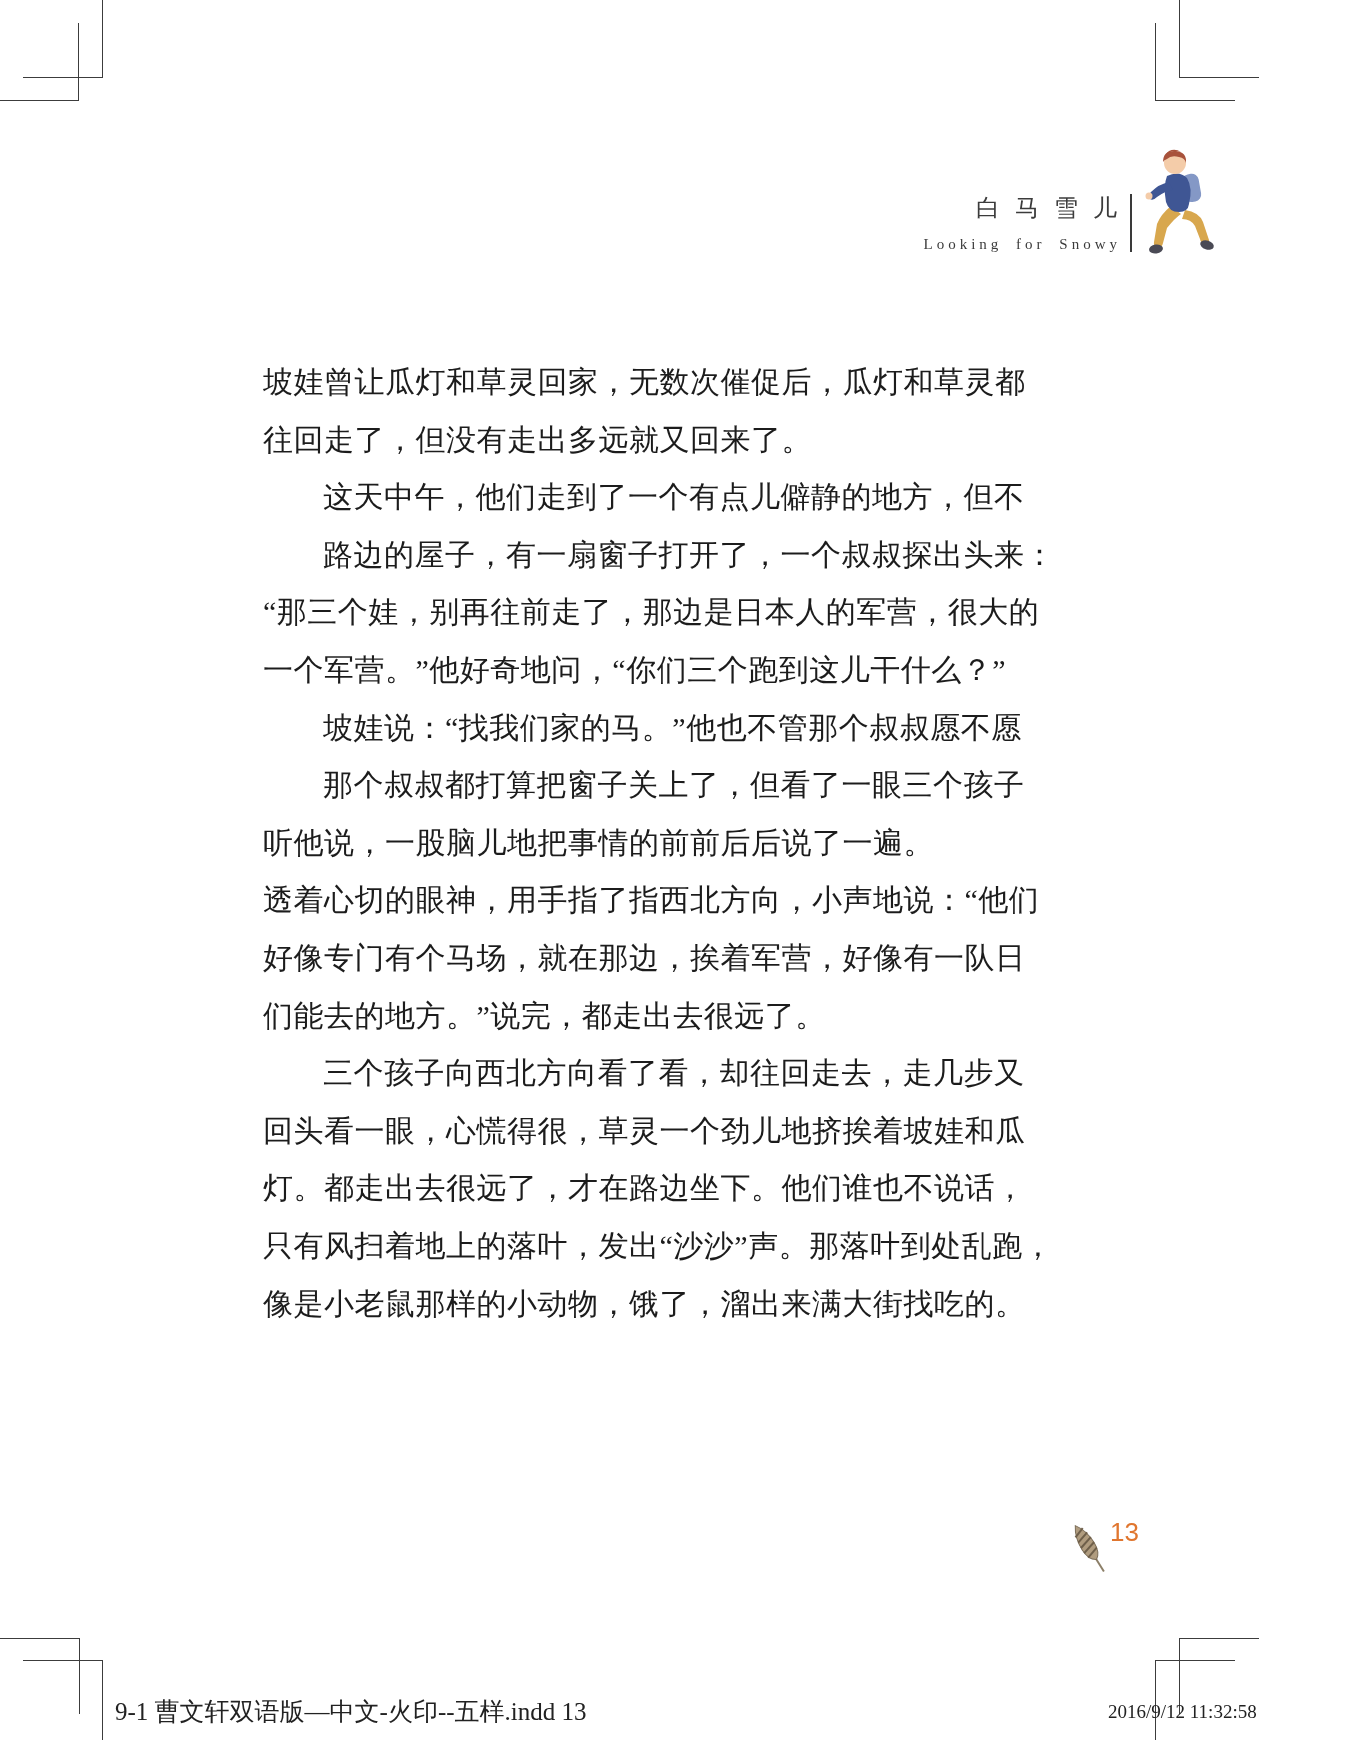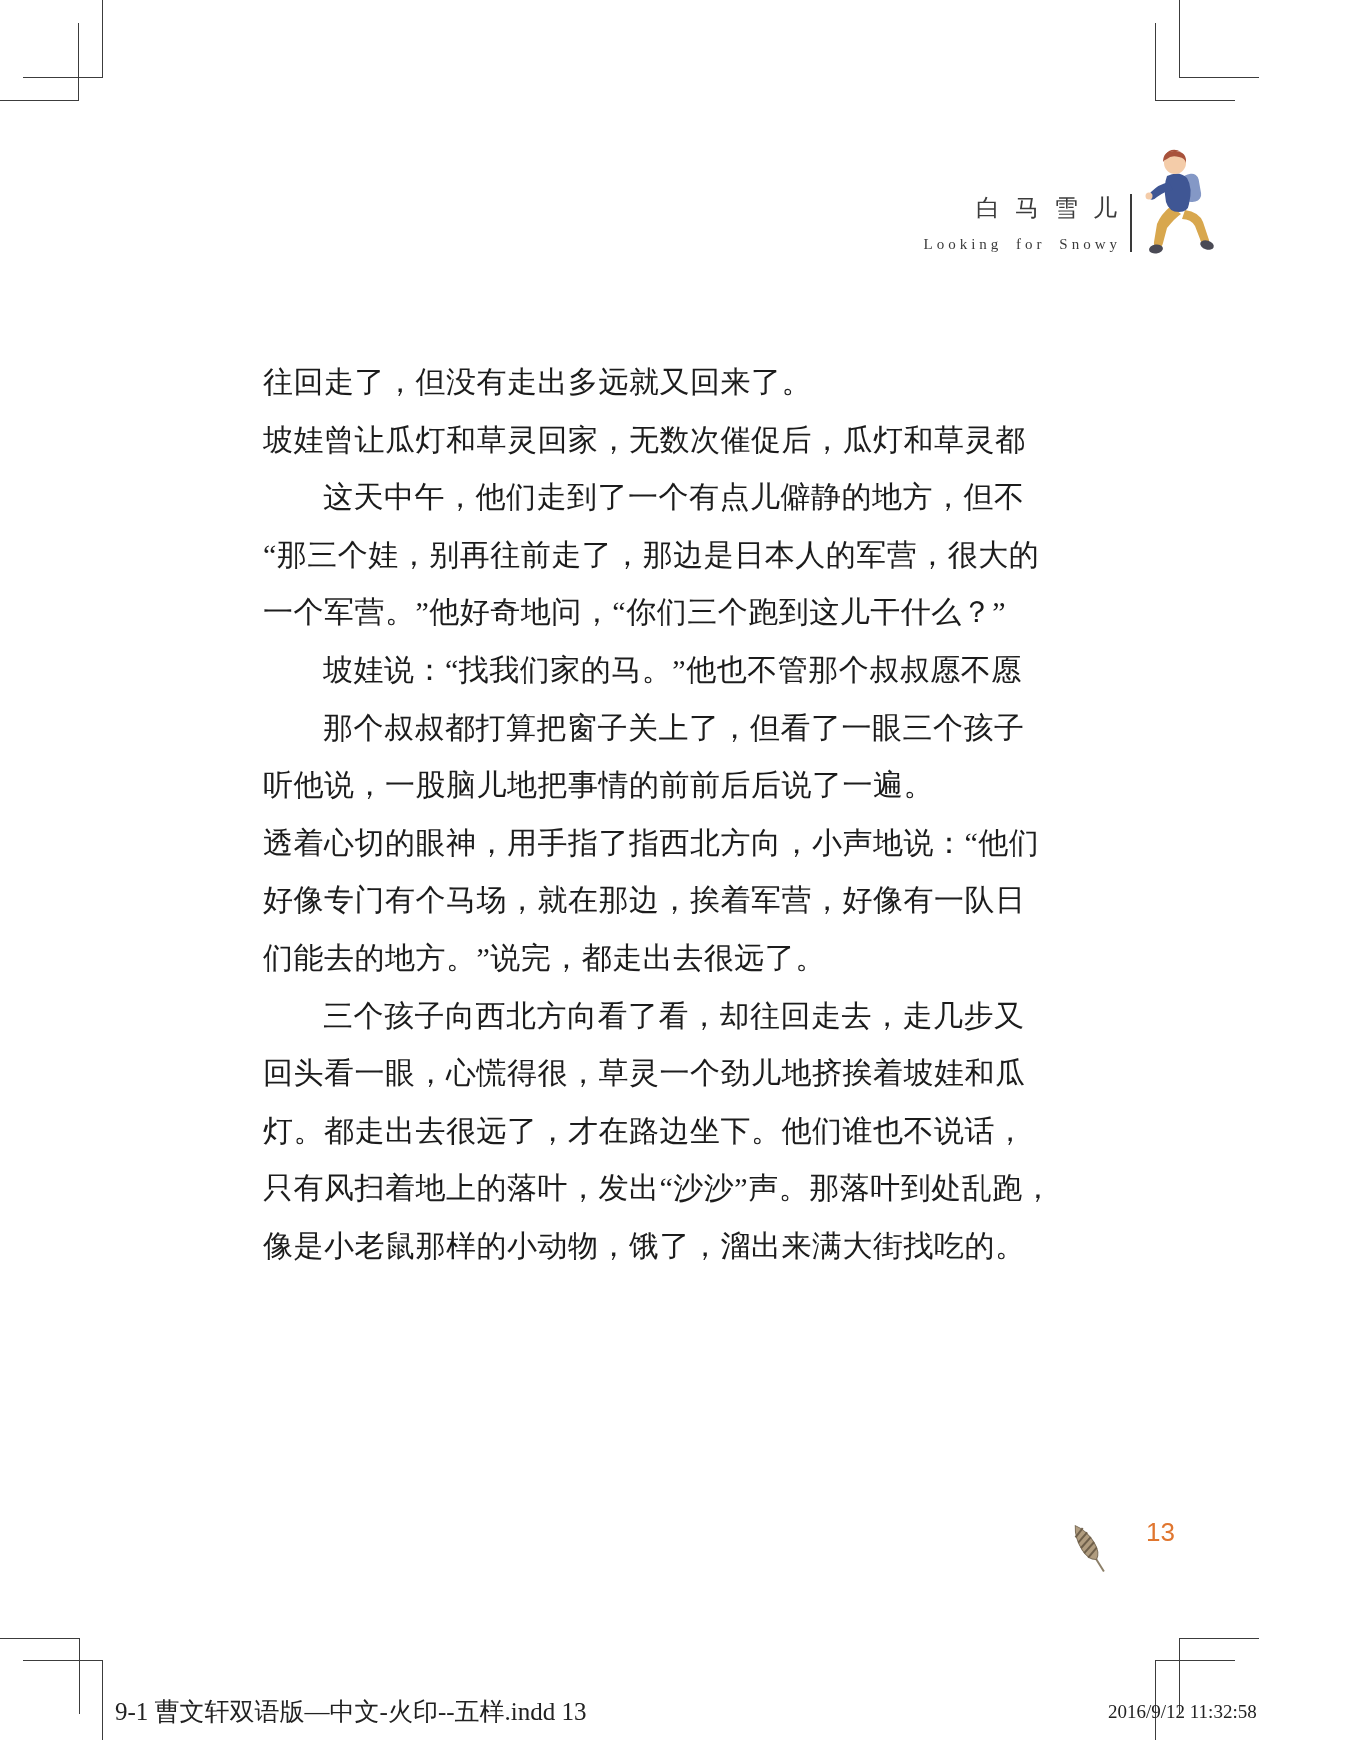--- a/index.html
+++ b/index.html
@@ -148,23 +148,24 @@
 
     <path d="M28,34 Q18,36 10,44 Q6,48 9,51 Q12,53 16,49 Q24,43 32,42 Z" fill="#3f5694"></path>
     <circle cx="8" cy="48" r="3.5" fill="#f4cca9"></circle>
 
     <circle cx="34" cy="15" r="11" fill="#f4cca9"></circle>
     <path d="M22,14 Q22,2 35,3 Q46,4 45,15 Q44,10 38,9 Q30,7 26,11 Q23,12 22,14 Z" fill="#a8523b"></path>
     <path d="M24,8 Q30,1 40,4 Q34,0 28,3 Q25,5 24,8 Z" fill="#a8523b"></path>
   </svg>
 
   <div class="body-text">
+      <div class="text-line">坡娃曾让瓜灯和草灵回家，无数次催促后，瓜灯和草灵都</div>
       <div class="text-line">往回走了，但没有走出多远就又回来了。</div>
-      <div class="text-line">坡娃曾让瓜灯和草灵回家，无数次催促后，瓜灯和草灵都</div>
       <div class="text-line indent">这天中午，他们走到了一个有点儿僻静的地方，但不</div>
+      <div class="text-line indent">路边的屋子，有一扇窗子打开了，一个叔叔探出头来：</div>
       <div class="text-line">“那三个娃，别再往前走了，那边是日本人的军营，很大的</div>
       <div class="text-line">一个军营。”他好奇地问，“你们三个跑到这儿干什么？”</div>
       <div class="text-line indent">坡娃说：“找我们家的马。”他也不管那个叔叔愿不愿</div>
       <div class="text-line indent">那个叔叔都打算把窗子关上了，但看了一眼三个孩子</div>
       <div class="text-line">听他说，一股脑儿地把事情的前前后后说了一遍。</div>
       <div class="text-line">透着心切的眼神，用手指了指西北方向，小声地说：“他们</div>
       <div class="text-line">好像专门有个马场，就在那边，挨着军营，好像有一队日</div>
       <div class="text-line">们能去的地方。”说完，都走出去很远了。</div>
       <div class="text-line indent">三个孩子向西北方向看了看，却往回走去，走几步又</div>
       <div class="text-line">回头看一眼，心慌得很，草灵一个劲儿地挤挨着坡娃和瓜</div>
@@ -177,18 +178,18 @@
     <g transform="rotate(-32 26 28)">
       <line x1="26" y1="40" x2="26" y2="58" stroke="#8c7f68" stroke-width="2"></line>
       <path d="M26,4 Q33,14 33,28 Q33,40 26,44 Q19,40 19,28 Q19,14 26,4 Z" fill="#b09c7f" stroke="#7a6c57" stroke-width="1"></path>
       <line x1="20" y1="14" x2="31" y2="10" stroke="#6e5f4a" stroke-width="2"></line>
       <line x1="19.5" y1="20" x2="32.5" y2="16" stroke="#6e5f4a" stroke-width="2"></line>
       <line x1="19" y1="26" x2="33" y2="22" stroke="#6e5f4a" stroke-width="2"></line>
       <line x1="19" y1="32" x2="33" y2="28" stroke="#6e5f4a" stroke-width="2"></line>
       <line x1="20" y1="38" x2="32.5" y2="34" stroke="#6e5f4a" stroke-width="2"></line>
     </g>
   </svg>
-  <div class="page-number" style="color: rgb(224, 118, 47); margin-left: 36px;">13</div>
+  <div class="page-number" style="color: rgb(224, 118, 47);">13</div>
 
   <div class="footer-filename">9-1 曹文轩双语版—中文-火印--五样.indd   13</div>
   <div class="footer-timestamp">2016/9/12   11:32:58</div>
 
 </div>
 
 </body></html>

